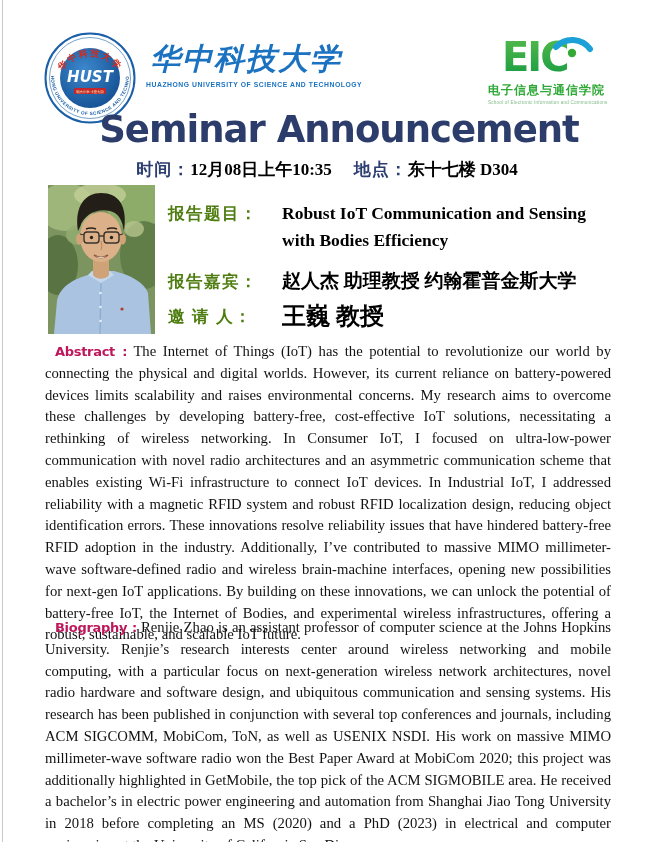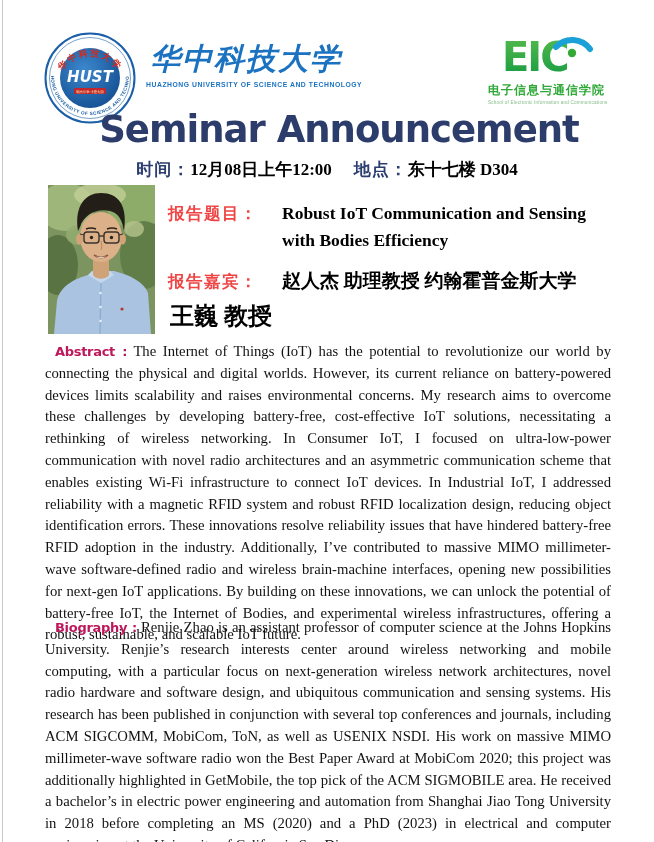--- a/index.html
+++ b/index.html
@@ -42,21 +42,21 @@
   }
   .meta .lbl{color:#2c3e70;font-family:"Liberation Sans",sans-serif;letter-spacing:1px;}
   .meta .val{color:#000;font-family:"Liberation Serif",serif;}
   .meta .place-lbl{margin-left:22px;}
 
   
   .photo{position:absolute;left:48px;top:185px;width:107px;height:149px;}
   .talk-row{position:absolute;left:168px;display:flex;align-items:flex-start;}
   .talk-row .lbl{
     width:112px;flex:0 0 112px;font-family:"Liberation Sans",sans-serif;font-weight:bold;
-    font-size:16.5px;color:#ef4444;letter-spacing:1.5px;white-space:nowrap;line-height:26px;
+    font-size:16.5px;color:#4d7c0f;letter-spacing:1.5px;white-space:nowrap;line-height:26px;
   }
   .talk-row .val{
     font-family:"Liberation Serif",serif;font-weight:bold;color:#000;
   }
   .row-title{top:200px;}
   .row-title .val{font-size:17.5px;line-height:27px;max-width:332px;margin-left:2px;}
   .row-speaker{top:268px;}
   .row-speaker .val{font-size:19px;line-height:26px;margin-left:2px;white-space:nowrap;font-family:Liberation Serif, serif;}
   .row-host{top:303px;}
   .row-host .val{font-size:24px;line-height:26px;margin-left:2px;white-space:nowrap;}
@@ -122,21 +122,21 @@
       <path d="M 64,14 A 22,22 0 0 1 98,16" fill="none" stroke="#1ba0d8" stroke-width="6" stroke-linecap="round"></path>
       <circle cx="80" cy="20" r="4.2" fill="#35a936"></circle>
     </svg>
     <div class="eic-cn">电子信息与通信学院</div>
     <div class="eic-en">School of Electronic Information and Communications</div>
   </div>
 
   <div class="main-title">Seminar Announcement</div>
 
   <div class="meta">
-    <span class="lbl">时间：</span><span class="val">12月08日上午12:00</span><span class="lbl place-lbl">地点：</span><span class="val">东十七楼 D304</span>
+    <span class="lbl">时间：</span><span class="val">12月08日上午10:35</span><span class="lbl place-lbl">地点：</span><span class="val">东十七楼 D304</span>
   </div>
 
   <div class="photo">
     <svg width="107" height="149" viewBox="0 0 107 149">
       <rect x="0" y="0" width="107" height="149" fill="#7c9560"></rect>
       <ellipse cx="18" cy="22" rx="28" ry="24" fill="#a3b97e" opacity="0.9"></ellipse>
       <ellipse cx="88" cy="18" rx="30" ry="26" fill="#8fae6c" opacity="0.9"></ellipse>
       <ellipse cx="96" cy="70" rx="24" ry="34" fill="#5e7a46" opacity="0.9"></ellipse>
       <ellipse cx="10" cy="80" rx="20" ry="30" fill="#55703f" opacity="0.9"></ellipse>
       <ellipse cx="52" cy="10" rx="26" ry="12" fill="#c2cf97" opacity="0.8"></ellipse>
@@ -177,20 +177,21 @@
 
   <div class="talk-row row-title">
     <span class="lbl">报告题目：</span>
     <span class="val">Robust IoT Communication and Sensing with Bodies Efficiency</span>
   </div>
   <div class="talk-row row-speaker">
     <span class="lbl">报告嘉宾：</span>
     <span class="val">赵人杰 助理教授 约翰霍普金斯大学</span>
   </div>
   <div class="talk-row row-host">
+    <span class="lbl">邀 请 人：</span>
     <span class="val">王巍 教授</span>
   </div>
 
   <p class="para abstract-para">
     <span class="lead">Abstract :</span>
     <span>The Internet of Things (IoT) has the potential to revolutionize our world by connecting the physical and digital worlds. However, its current reliance on battery-powered devices limits scalability and raises environmental concerns. My research aims to overcome these challenges by developing battery-free, cost-effective IoT solutions, necessitating a rethinking of wireless networking. In Consumer IoT, I focused on ultra-low-power communication with novel radio architectures and an asymmetric communication scheme that enables existing Wi-Fi infrastructure to connect IoT devices. In Industrial IoT, I addressed reliability with a magnetic RFID system and robust RFID localization design, reducing object identification errors. These innovations resolve reliability issues that have hindered battery-free RFID adoption in the industry. Additionally, I’ve contributed to massive MIMO millimeter-wave software-defined radio and wireless brain-machine interfaces, opening new possibilities for next-gen IoT applications. By building on these innovations, we can unlock the potential of battery-free IoT, the Internet of Bodies, and experimental wireless infrastructures, offering a robust, sustainable, and scalable IoT future.</span>
   </p>
 
   <p class="para bio-para">
     <span class="lead">Biography :</span>

